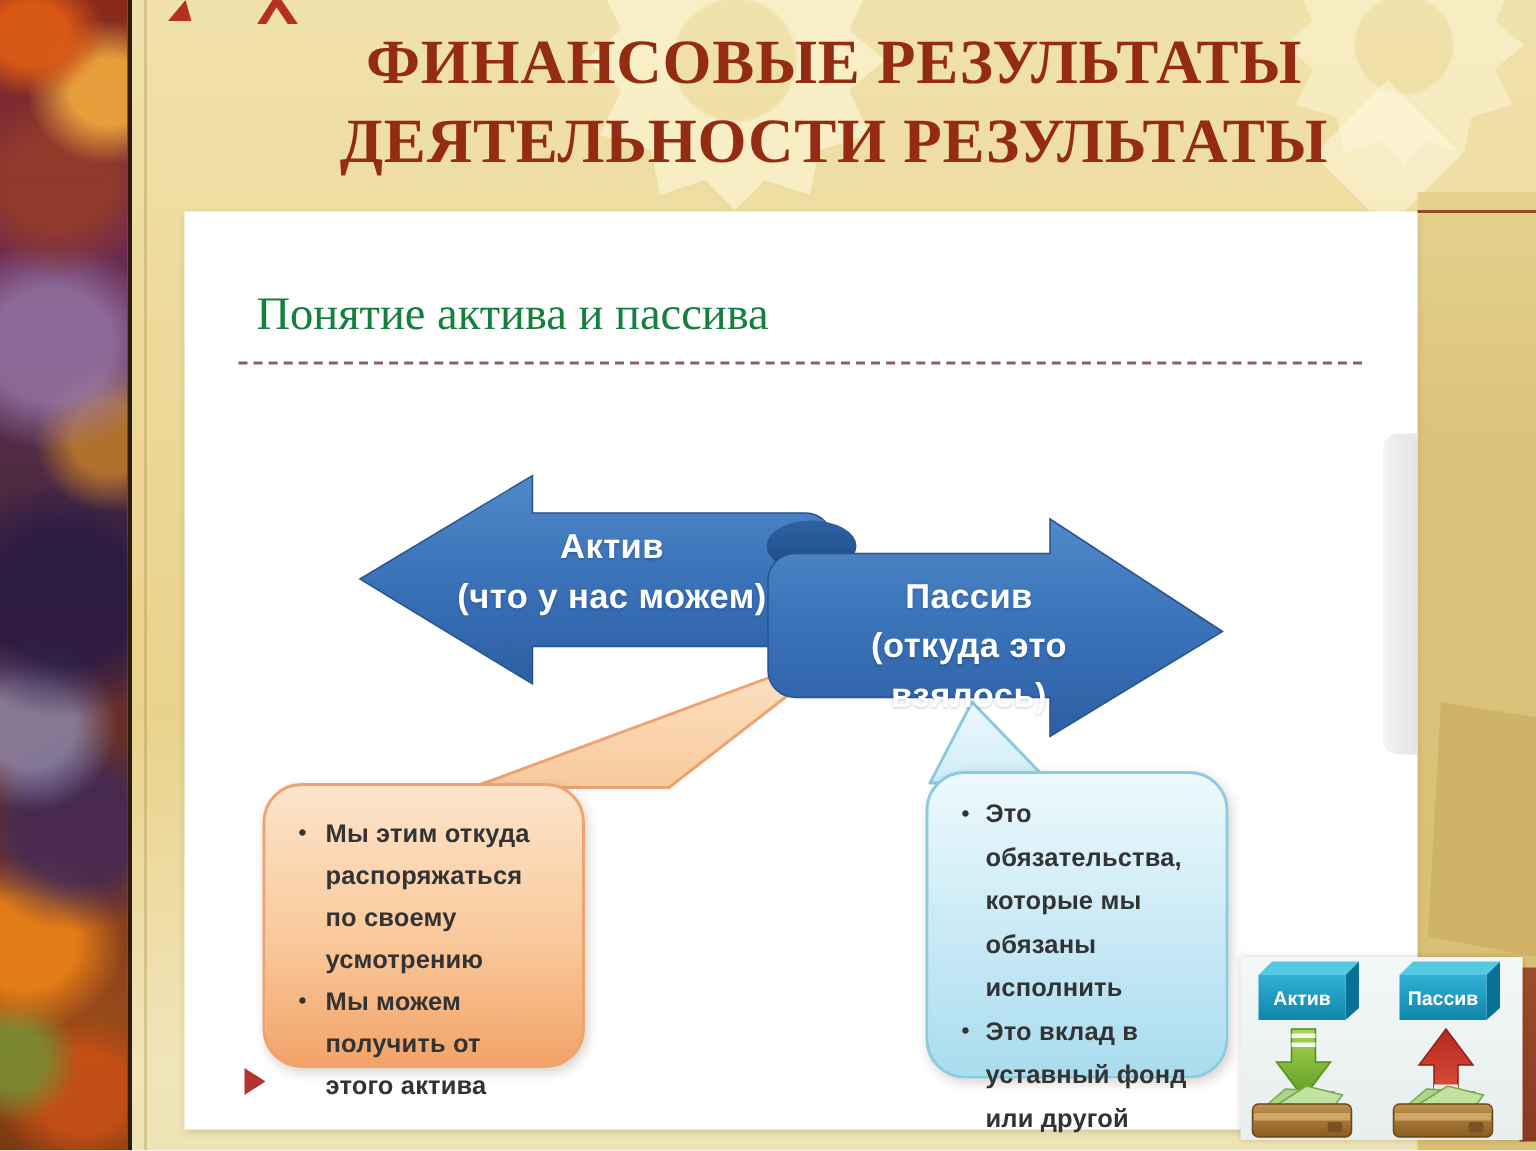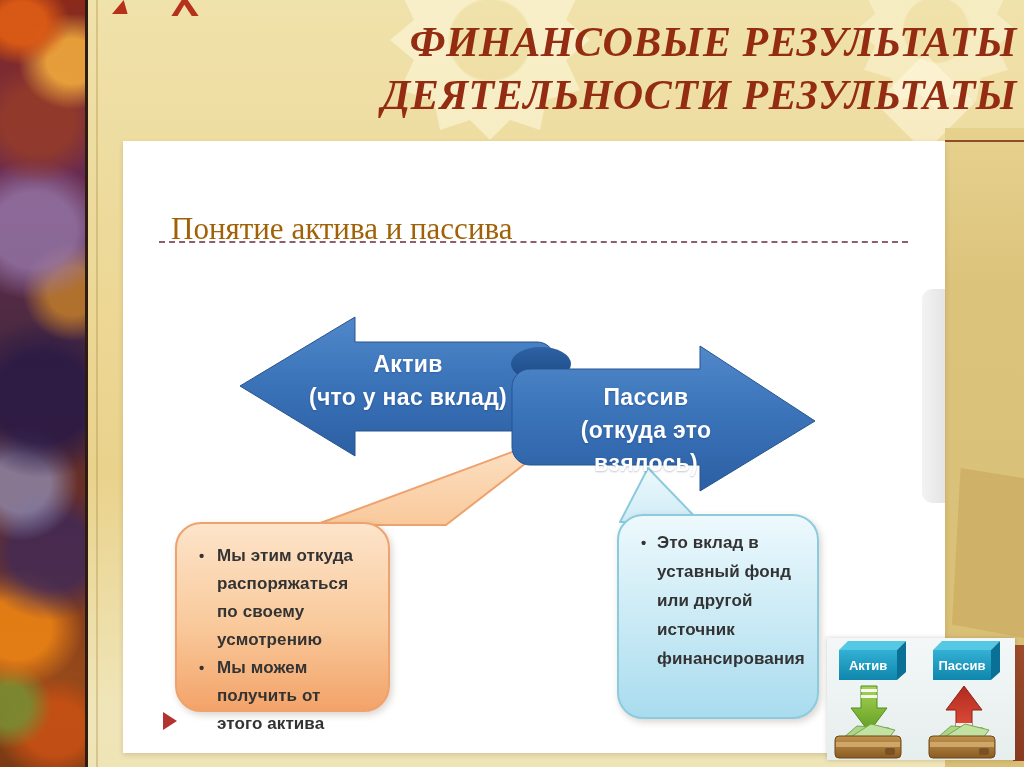--- a/index.html
+++ b/index.html
@@ -58,32 +58,32 @@
       radial-gradient(70px 70px at 10% 92%, rgba(120,140,50,.9) 0 30%, transparent 62%),
       radial-gradient(90px 80px at 65% 95%, rgba(200,80,20,.9) 0 34%, transparent 66%),
       linear-gradient(180deg,#8a2a1a 0%,#6a2a50 22%,#4a2a40 45%,#703020 68%,#96491a 88%,#7a3a14 100%);
     border-right:3px solid #2e1c12;
   }
   .deco-strip-line { position:absolute; left:96px; top:0; width:2px; height:767px; background:rgba(170,140,70,.35); }
 
   
   .title {
     position:absolute; left:95px; top:16px; width:922px;
-    text-align:right; font-family:"Liberation Serif", serif; font-weight:bold;
-    font-size:42px; line-height:53px; color:#932c12; letter-spacing:.5px;font-style:italic;
+    text-align:center; font-family:"Liberation Serif", serif; font-weight:bold;
+    font-size:42px; line-height:53px; color:#932c12; letter-spacing:.5px;
   }
 
   
   .panel {
     position:absolute; left:123px; top:141px; width:822px; height:612px;
     background:#ffffff; box-shadow:0 2px 5px rgba(90,60,20,.18);
   }
   .section-heading {
     position:absolute; left:48px; top:50px;
-    font-family:"Liberation Serif", serif; font-size:31px; color:#a16207;margin-top:20px;
+    font-family:"Liberation Serif", serif; font-size:31px; color:#15803d;
   }
   .dash-line {
     position:absolute; left:36px; top:100px; width:749px; height:0;
     border-top:2px dashed #8d5f68;
   }
   .gray-strip {
     position:absolute; left:799px; top:148px; width:23px; height:214px;
     background:linear-gradient(90deg,#f3f3f3,#e4e4e4); border-radius:10px 0 0 10px;
   }
 
@@ -192,35 +192,36 @@
 
       <path d="M 117 245 L 232 176 L 232 201 L 414 201 A 18 18 0 0 1 432 219 L 432 272 A 18 18 0 0 1 414 290 L 232 290 L 232 315 Z" fill="url(#gradArrow)" stroke="#27548f" stroke-width="1"></path>
 
       <ellipse cx="418" cy="223" rx="30" ry="17" fill="url(#gradCurl)"></ellipse>
 
       <path d="M 692 280 L 577 205 L 577 228 L 407 228 A 18 18 0 0 0 389 246 L 389 306 A 18 18 0 0 0 407 324 L 577 324 L 577 350 Z" fill="url(#gradArrow)" stroke="#27548f" stroke-width="1"></path>
     </svg>
 
     <div class="arrow-label lbl-asset">
       <div>Актив</div>
-      <div>(что у нас вклад)</div>
+      <div>(что у нас можем)</div>
     </div>
     <div class="arrow-label lbl-liability">
       <div>Пассив</div>
       <div>(откуда это взялось)</div>
     </div>
 
     <div class="callout callout-asset">
       <ul>
         <li>Мы этим откуда распоряжаться по своему усмотрению</li>
         <li>Мы можем получить от этого актива</li>
       </ul>
     </div>
     <div class="callout callout-liability">
       <ul>
+        <li>Это обязательства, которые мы обязаны исполнить</li>
         <li>Это вклад в уставный фонд или другой источник финансирования</li>
       </ul>
     </div>
 
   </div>
 
   <div class="red-bullet"></div>
 
   <div class="corner-img">
     <svg width="188" height="122" viewBox="0 0 188 122">

